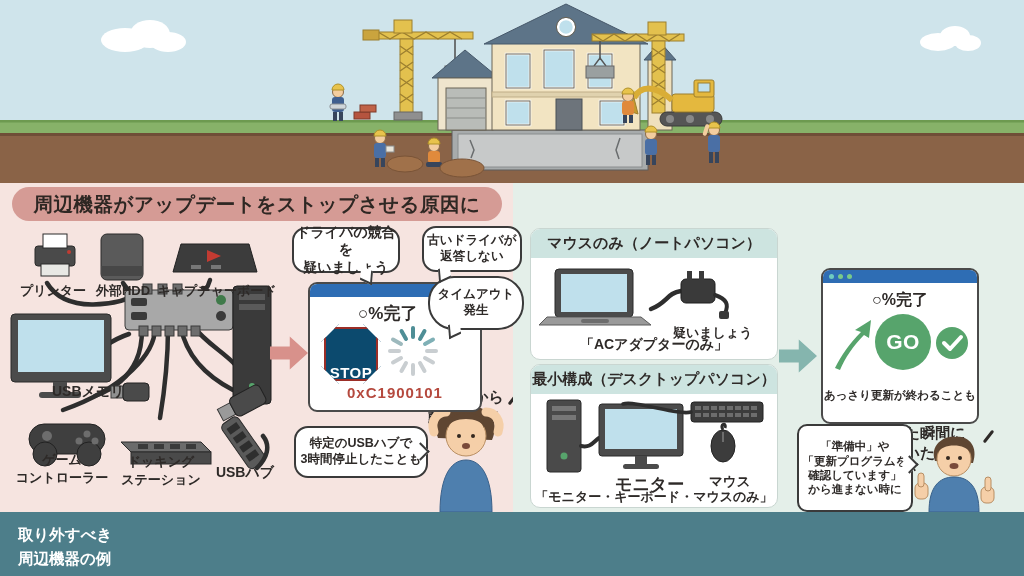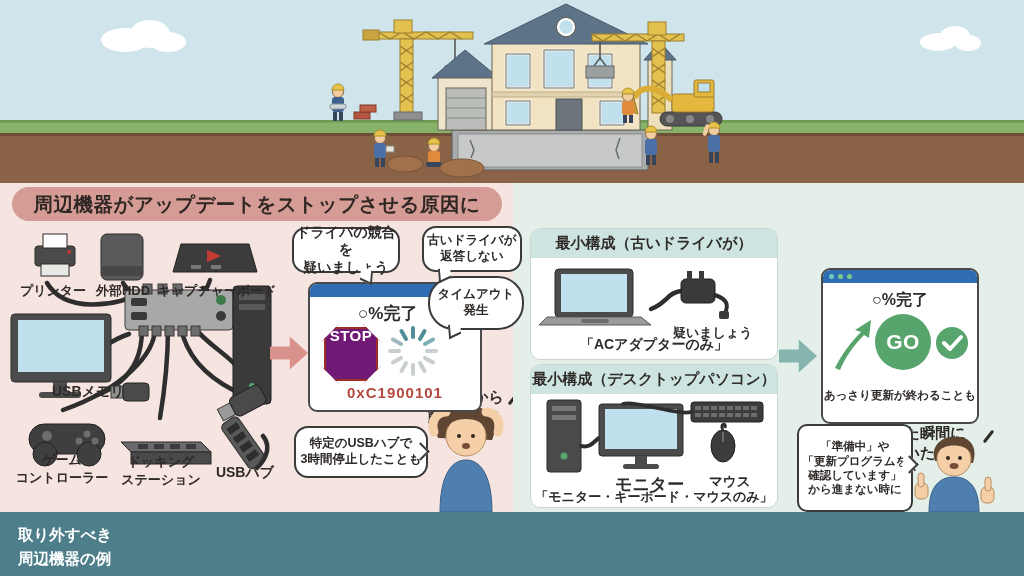--- a/index.html
+++ b/index.html
@@ -24,23 +24,23 @@
   .tail-r{border-right:2px solid #3a3a3a;border-top:2px solid #3a3a3a;transform:rotate(45deg);}
   
   .win{background:#fff;border:2px solid #4a4a4a;border-radius:9px;overflow:hidden;z-index:4;}
   .win .bar{height:13px;background:#2e6db4;display:flex;align-items:center;gap:4px;padding-left:6px;}
   .dot{width:5px;height:5px;border-radius:50%;}
   
   .blkarrow{clip-path:polygon(0 32%,52% 32%,52% 4%,100% 50%,52% 96%,52% 68%,0 68%);}
   
   .sl{position:absolute;width:3px;height:15px;background:#2e2a28;border-radius:2px;}
   
-  #stop-octagon{width:54px;height:54px;background:#701a75;border:3px solid #fff;
+  #stop-octagon{width:54px;height:54px;background:#0c4a6e;border:3px solid #fff;
      clip-path:polygon(30% 0,70% 0,100% 30%,100% 70%,70% 100%,30% 100%,0 70%,0 30%);
-     box-shadow:0 0 0 2px #9c2e27 inset;display:flex;align-items:flex-start;justify-content:center;}
+     box-shadow:0 0 0 2px #9c2e27 inset;display:flex;align-items:flex-end;justify-content:center;}
   #stop-octagon span{color:#fff;font-weight:bold;font-size:15px;letter-spacing:.5px;}
   
   .mincard{background:#fff;border:1.5px solid #c9d6d1;border-radius:10px;overflow:hidden;z-index:3;}
   .mincard .mhead{background:#cde4e0;height:29px;display:flex;align-items:center;justify-content:center;
                   font-weight:bold;font-size:15px;color:#2e2a28;}
   
   #bottom-bar{left:0;top:512px;width:1024px;height:64px;background:#4d7e8a;}
   svg{display:block;}
 </style>
 </head>
@@ -359,21 +359,21 @@
       <circle cx="39" cy="38" r="2" fill="#33281f"></circle>
         <circle cx="53" cy="38" r="2" fill="#33281f"></circle>
       <ellipse cx="46" cy="48" rx="4" ry="3" fill="#7a4a3a"></ellipse>
       <path d="M20 114 C 20 80 30 62 46 62 C 62 62 72 80 72 114 Z" fill="#4e7fae" stroke="#3a618a"></path>
     </svg>
   </div>
 
   <div id="right-panel" class="abs">
 
     <div class="mincard abs" style="left:17px;top:45px;width:246px;height:130px;">
-      <div class="mhead">最小構成（古いドライバが）</div>
+      <div class="mhead">マウスのみ（ノートパソコン）</div>
       <svg class="abs" style="left:8px;top:36px" width="230" height="64" viewBox="0 0 230 64">
         <g>
           <rect x="16" y="4" width="78" height="48" rx="4" fill="#4b4b4b" stroke="#2b2b2b"></rect>
           <rect x="22" y="9" width="66" height="38" fill="#bfe0ec"></rect>
           <polygon points="8,52 102,52 112,60 0,60" fill="#9a9a9a" stroke="#5a5a5a"></polygon>
           <rect x="42" y="54" width="28" height="4" rx="2" fill="#6d6d6d"></rect>
         </g>
         <path d="M112 44 C 128 38 128 28 142 26" fill="none" stroke="#2e2e2e" stroke-width="4.5" stroke-linecap="round"></path>
         <g>
           <rect x="142" y="14" width="34" height="24" rx="5" fill="#3a3a3a" stroke="#1f1f1f"></rect>

